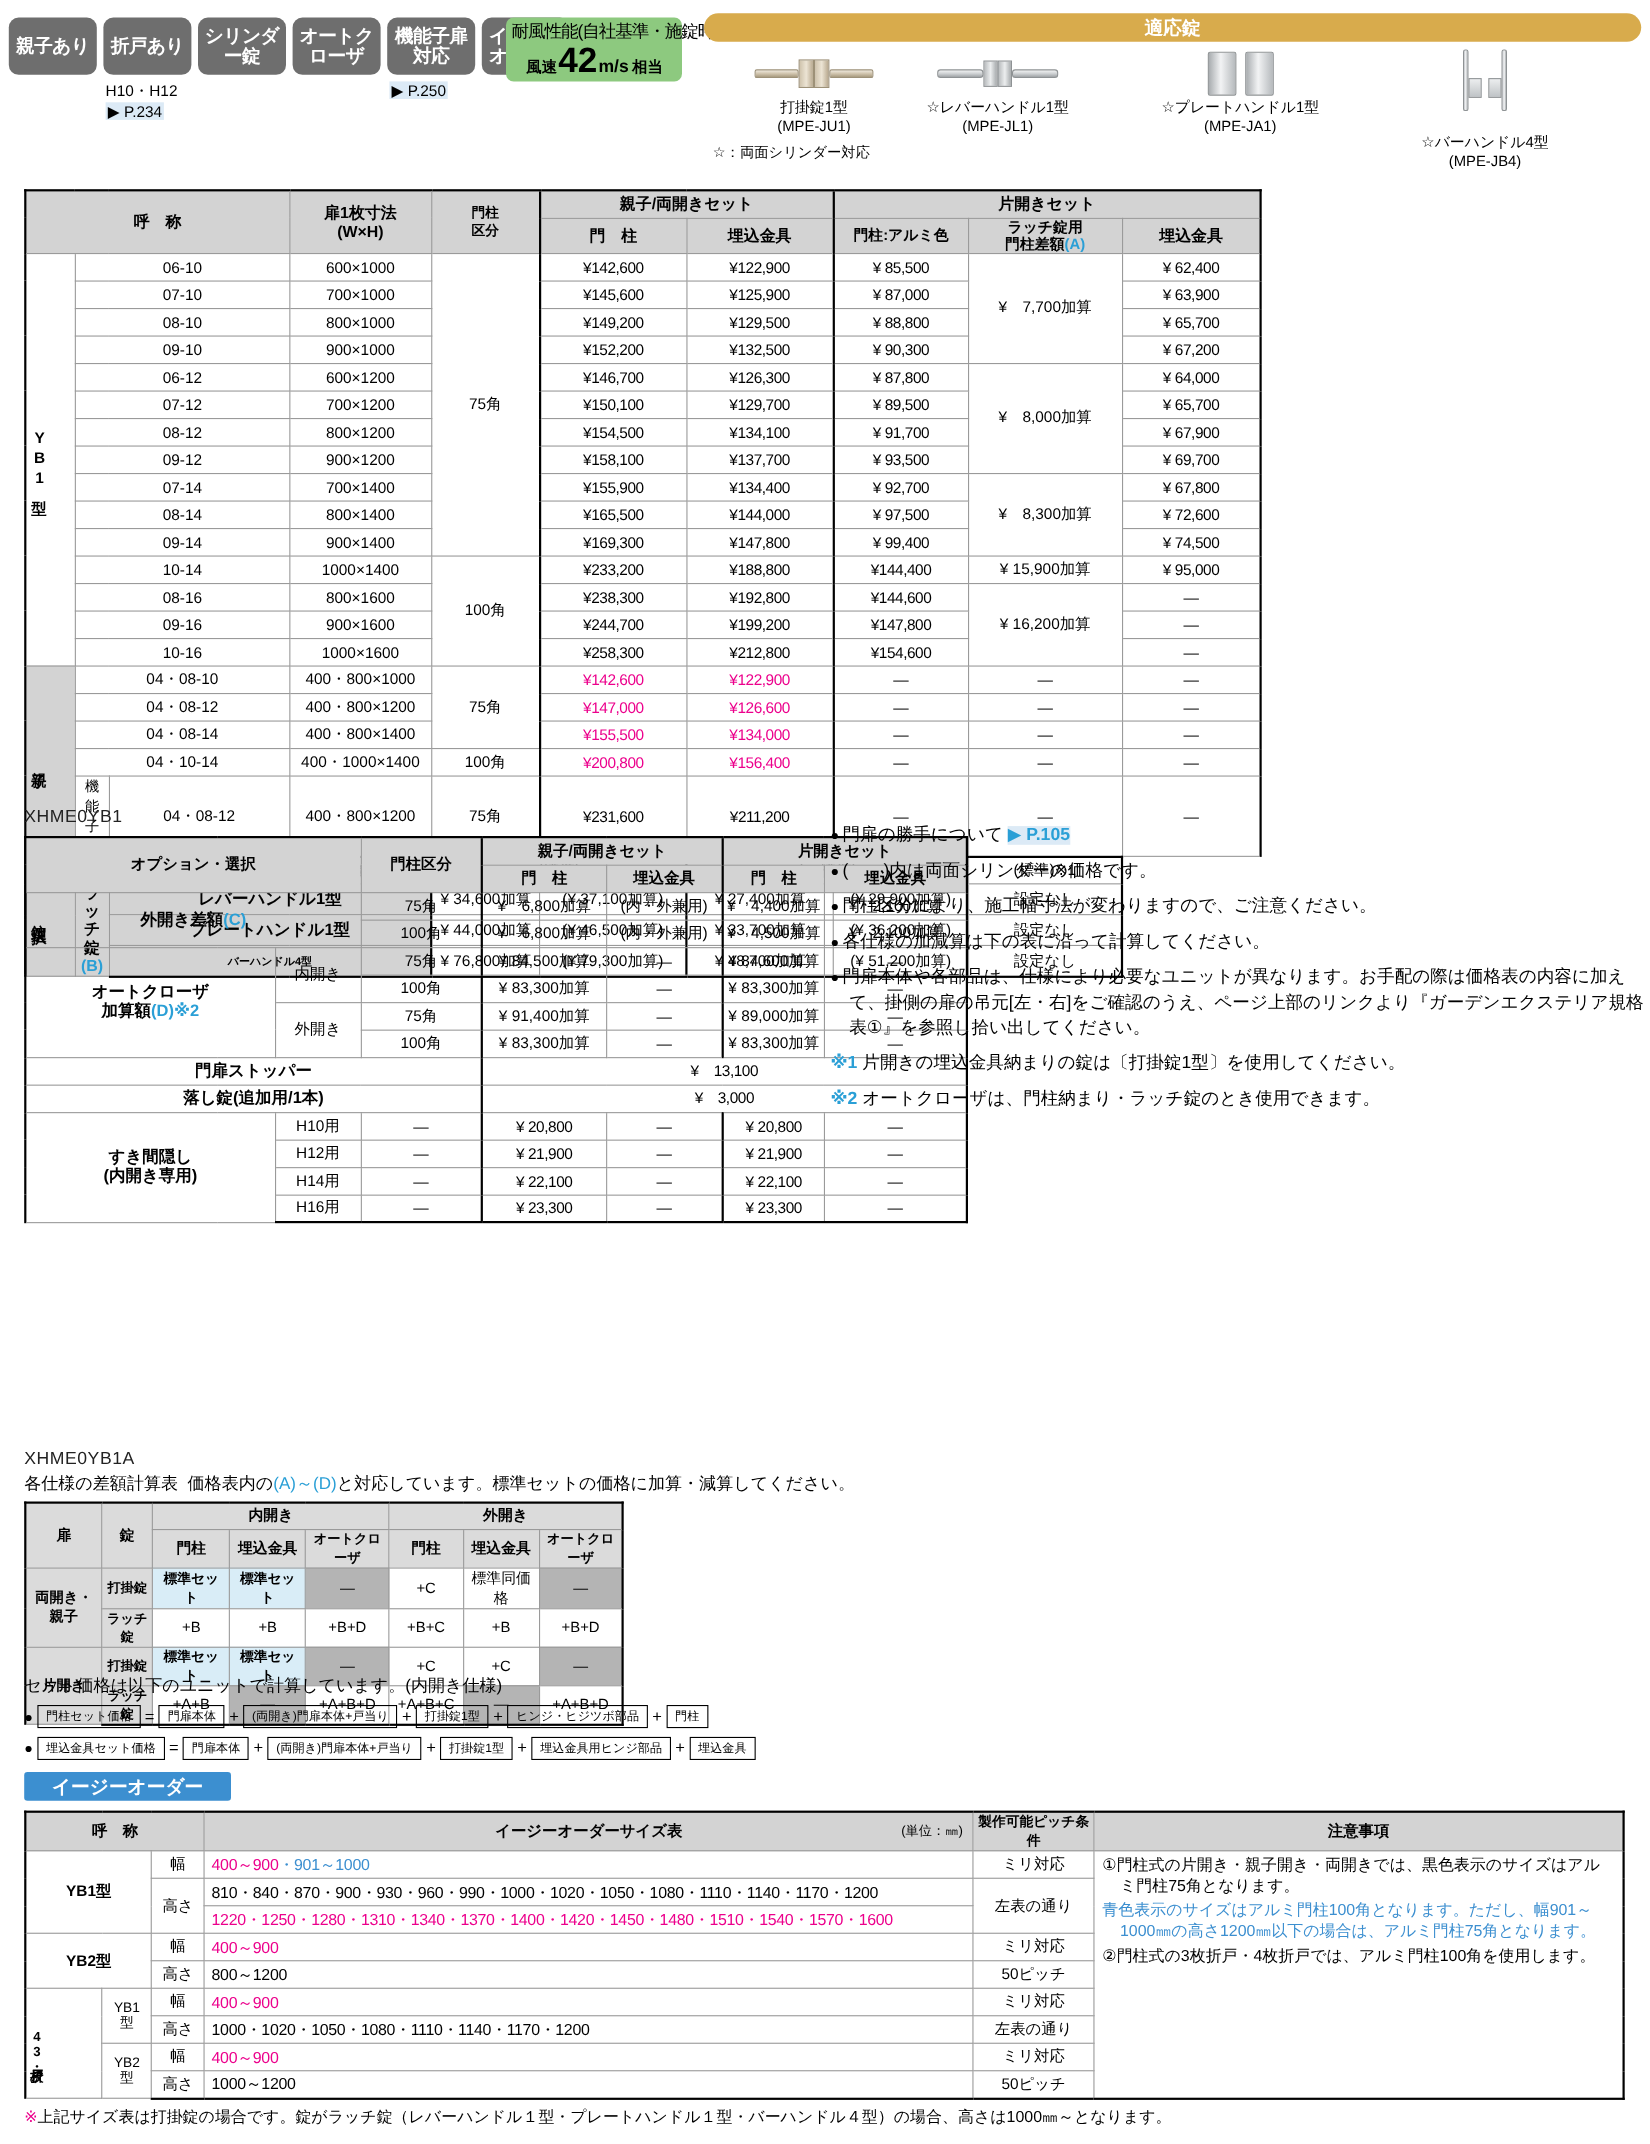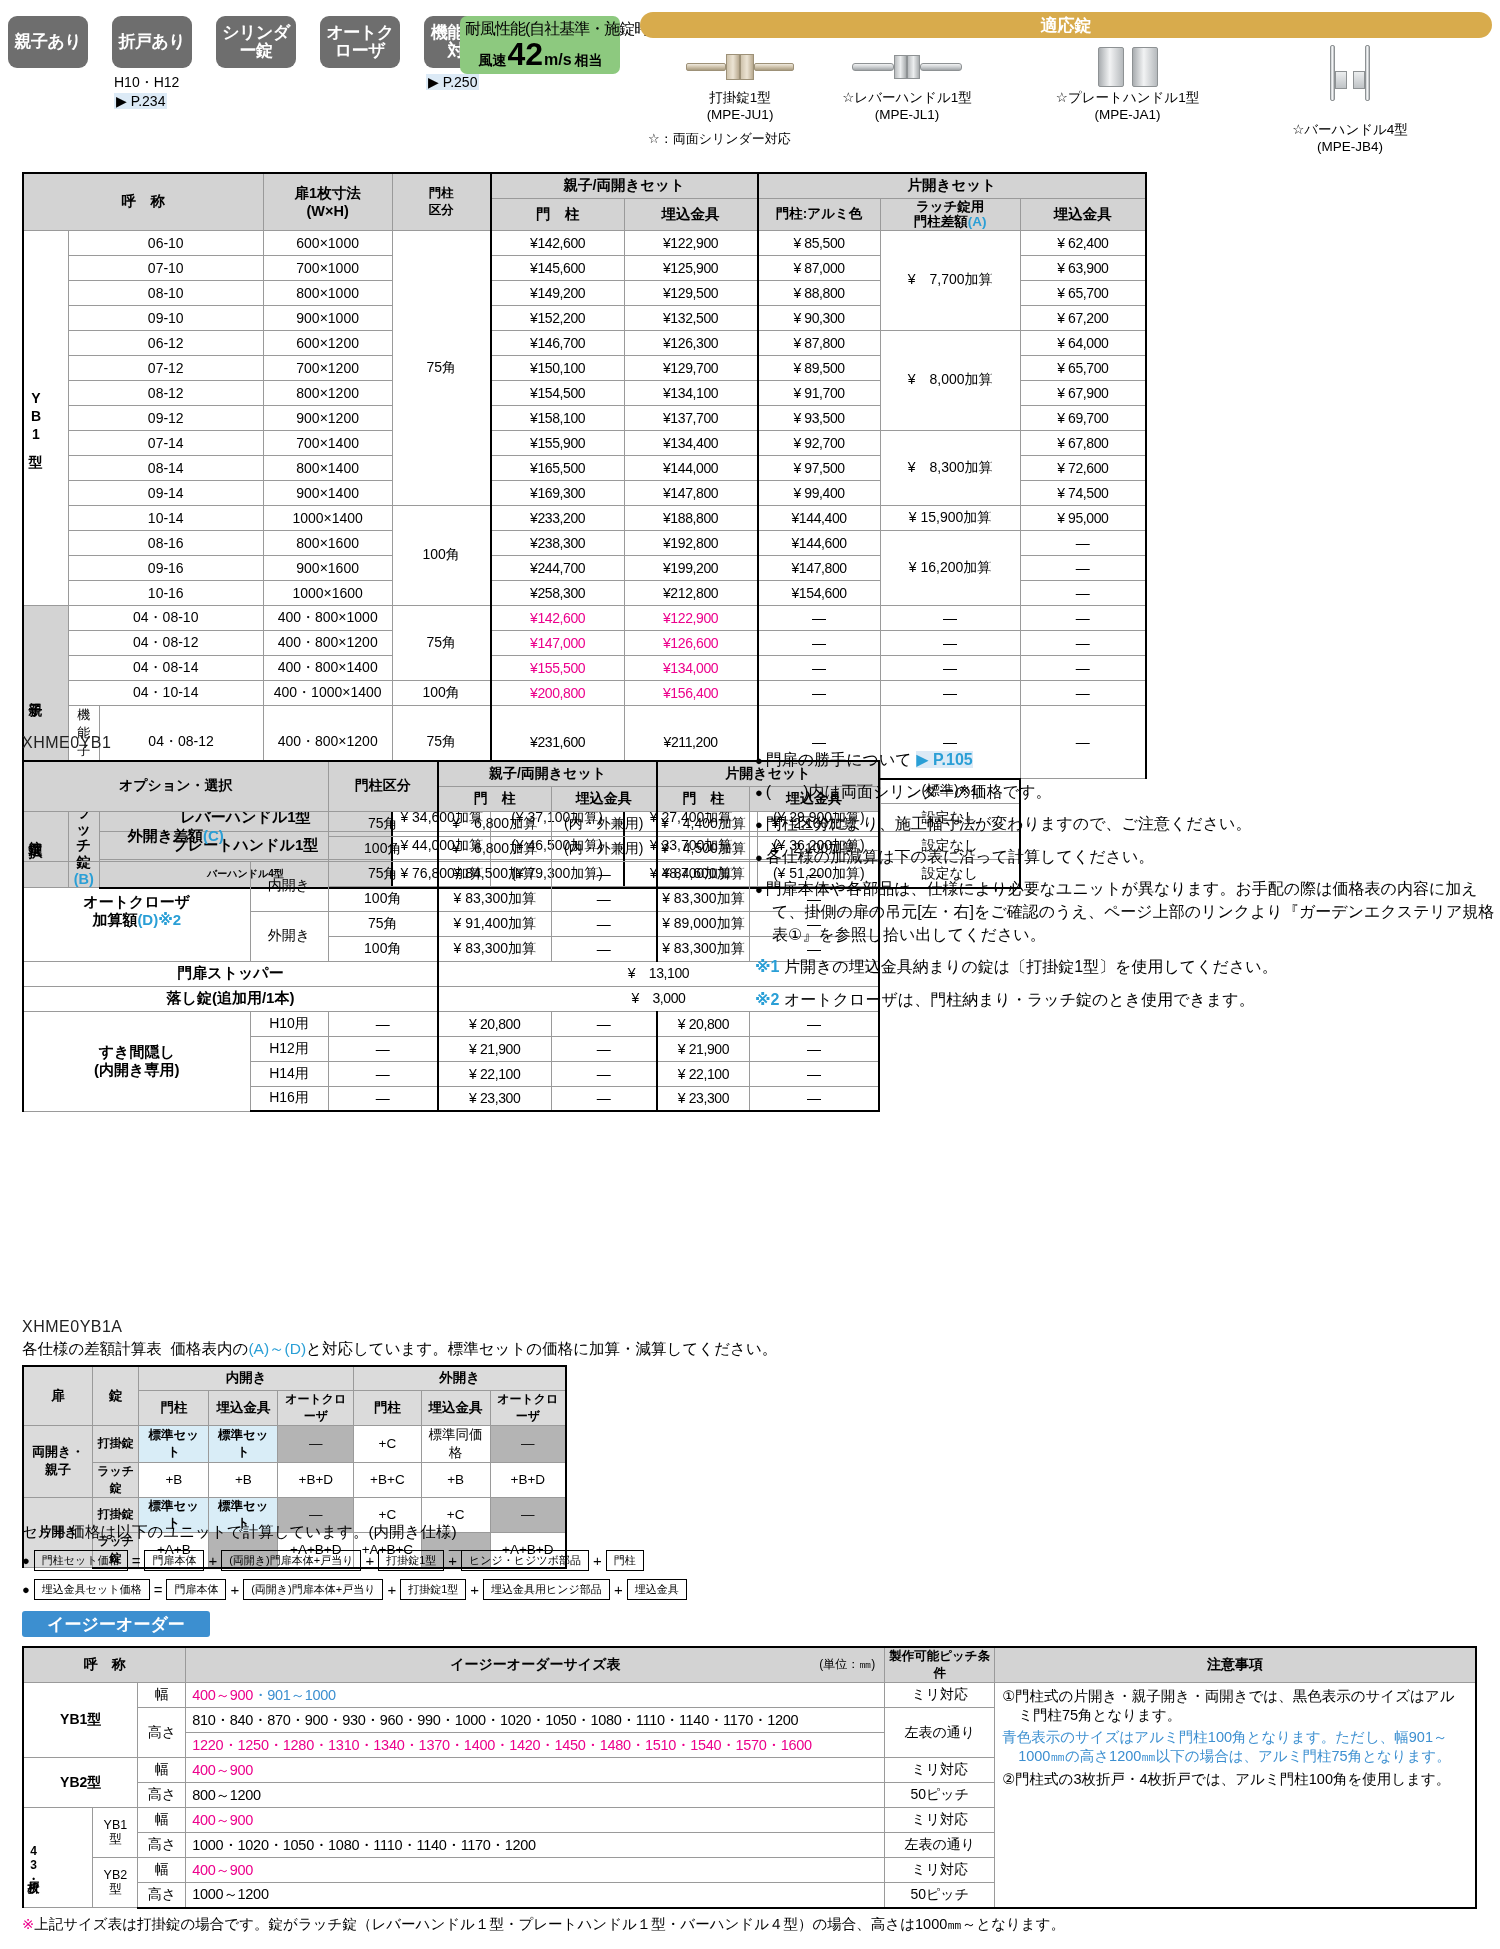--- a/index.html
+++ b/index.html
@@ -8,21 +8,21 @@
     width:1500px; height:1949px;
     background:#ffffff;
     font-family:"Liberation Sans","DejaVu Sans",sans-serif;
     color:#000;
     position:relative;
     overflow:hidden;
   }
   .page { position:relative; width:1500px; height:1949px; }
 
   
-  .topbar { position:absolute; left:8px; top:16px; display:flex; align-items:flex-start; gap:24px; }
+  .topbar { position:absolute; left:8px; top:16px; display:flex; align-items:flex-start; gap:6px; }
   .tag {
     background:#6e6e6e; color:#fff; border-radius:9px;
     width:80px; height:52px;
     display:flex; align-items:center; justify-content:center;
     text-align:center; font-size:17px; font-weight:bold; line-height:1.08;
     letter-spacing:-0.5px;
   }
   .tagwrap { display:flex; flex-direction:column; align-items:flex-start; }
   .tagsub { font-size:14px; margin-top:5px; margin-left:2px; line-height:1.35; white-space:nowrap;}
   .pglink { background:#dceaf6; padding:0 2px; }

